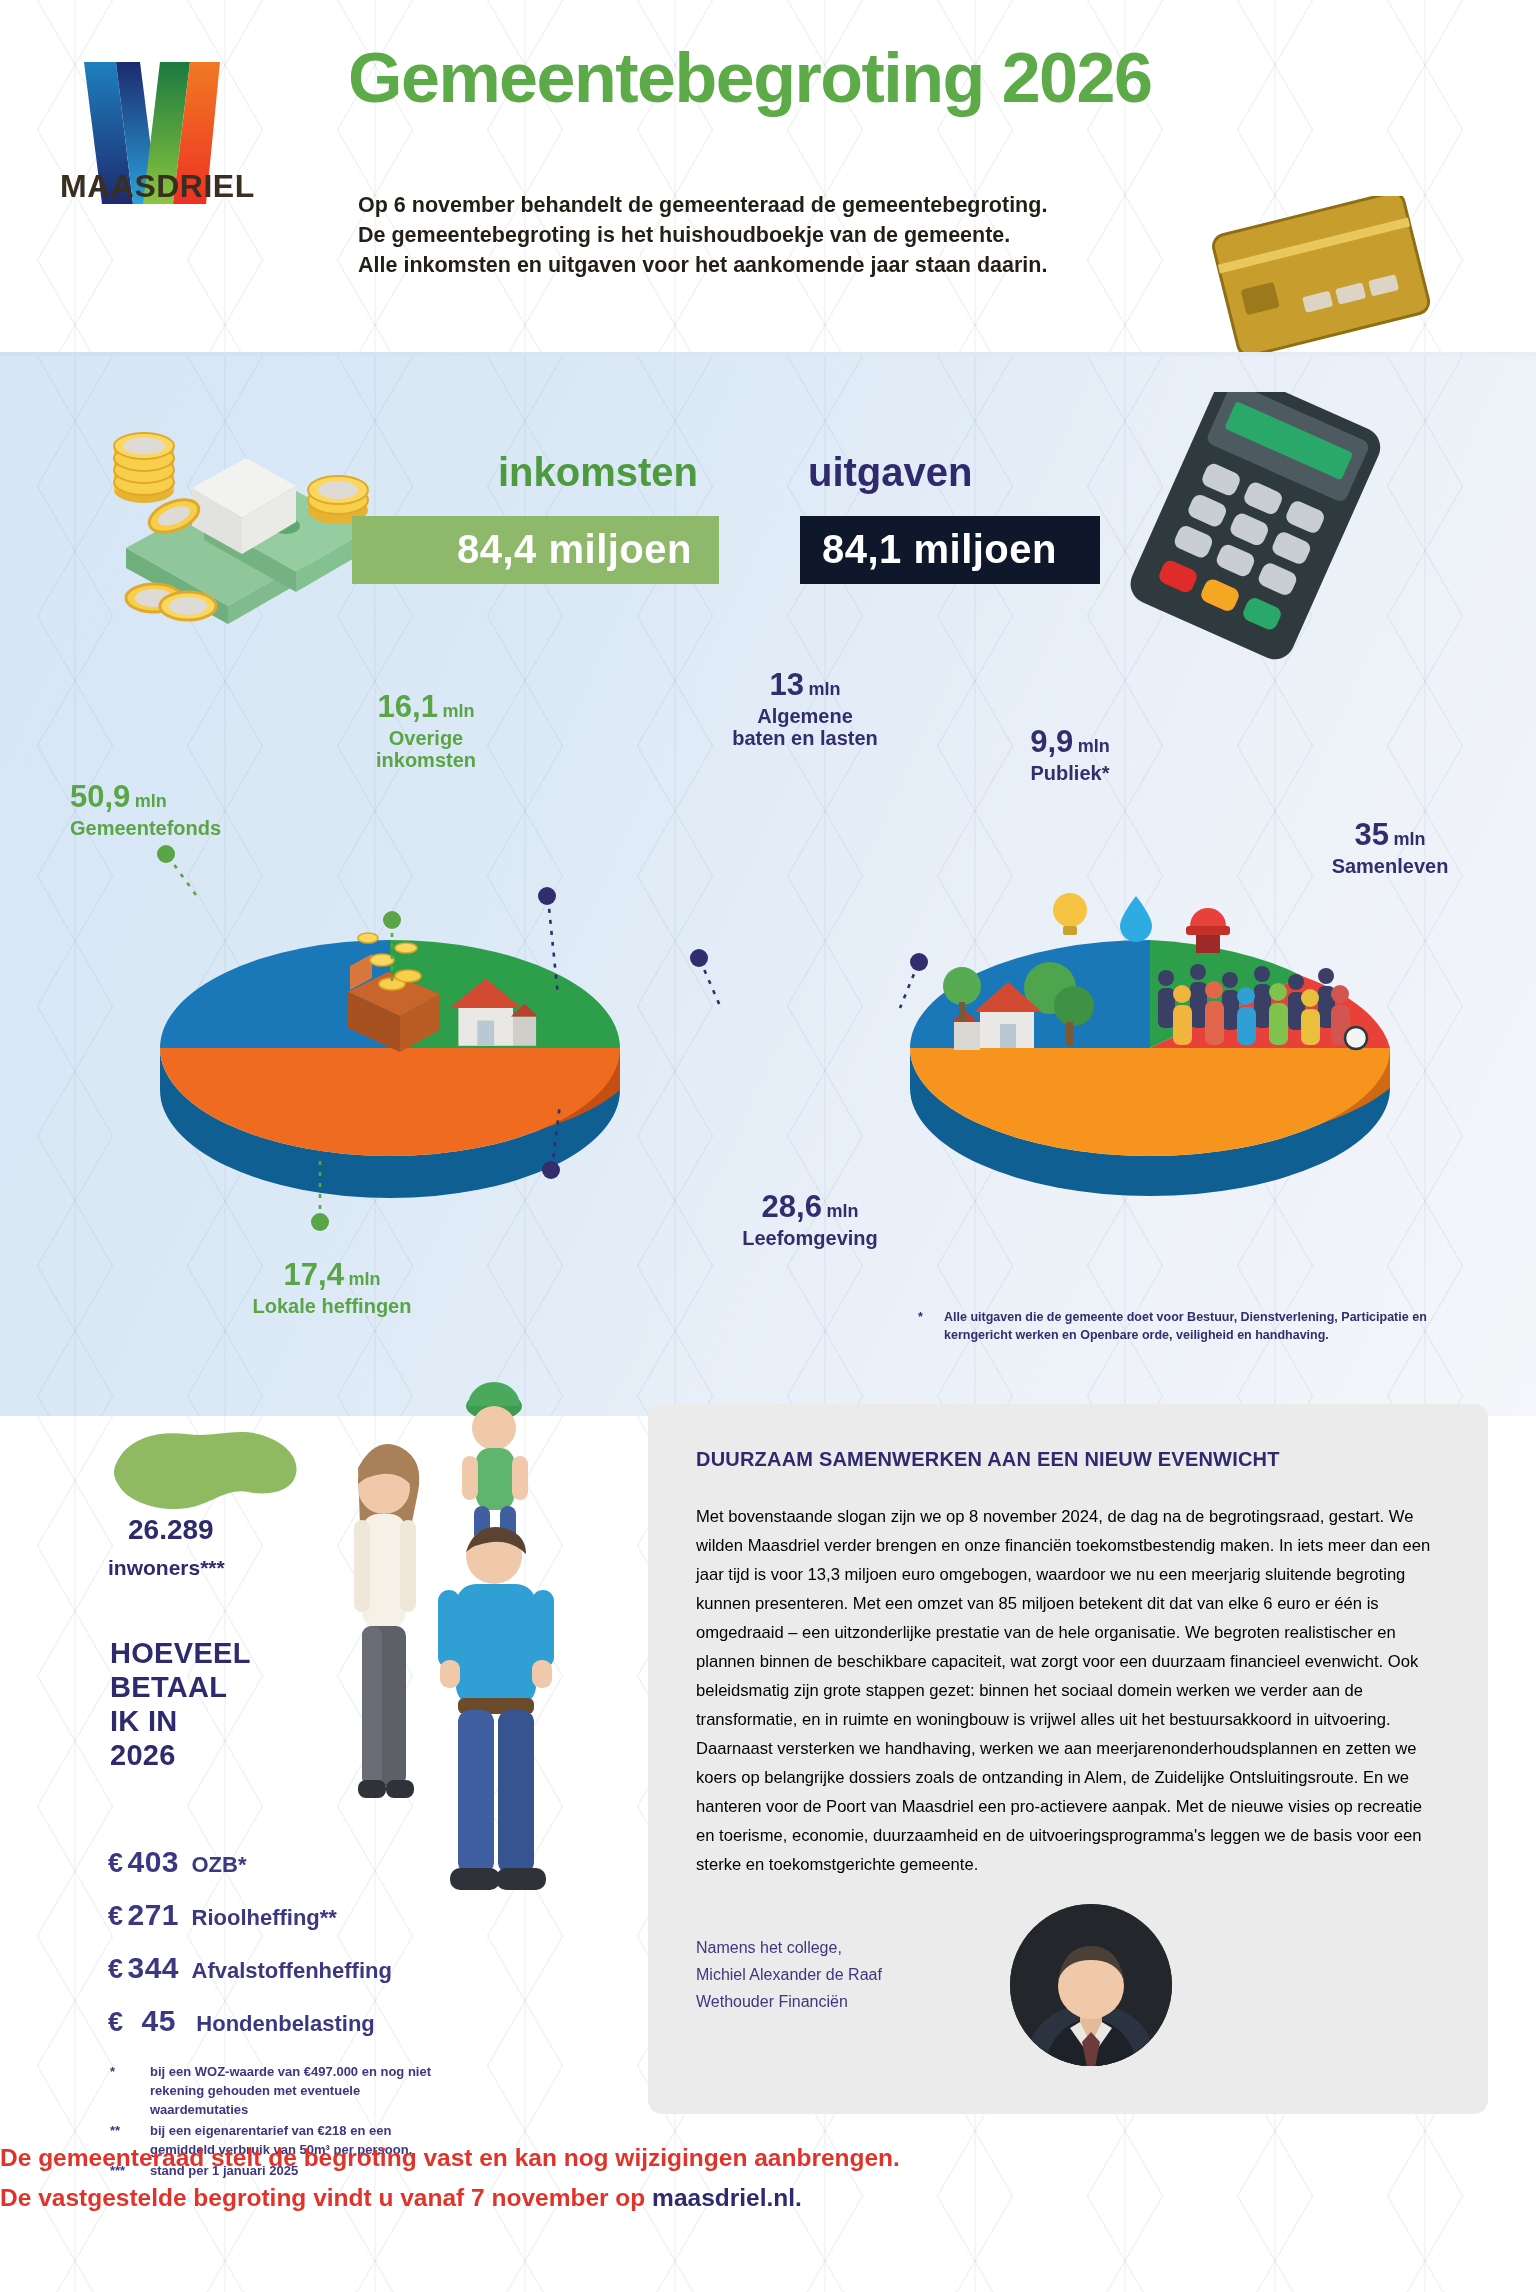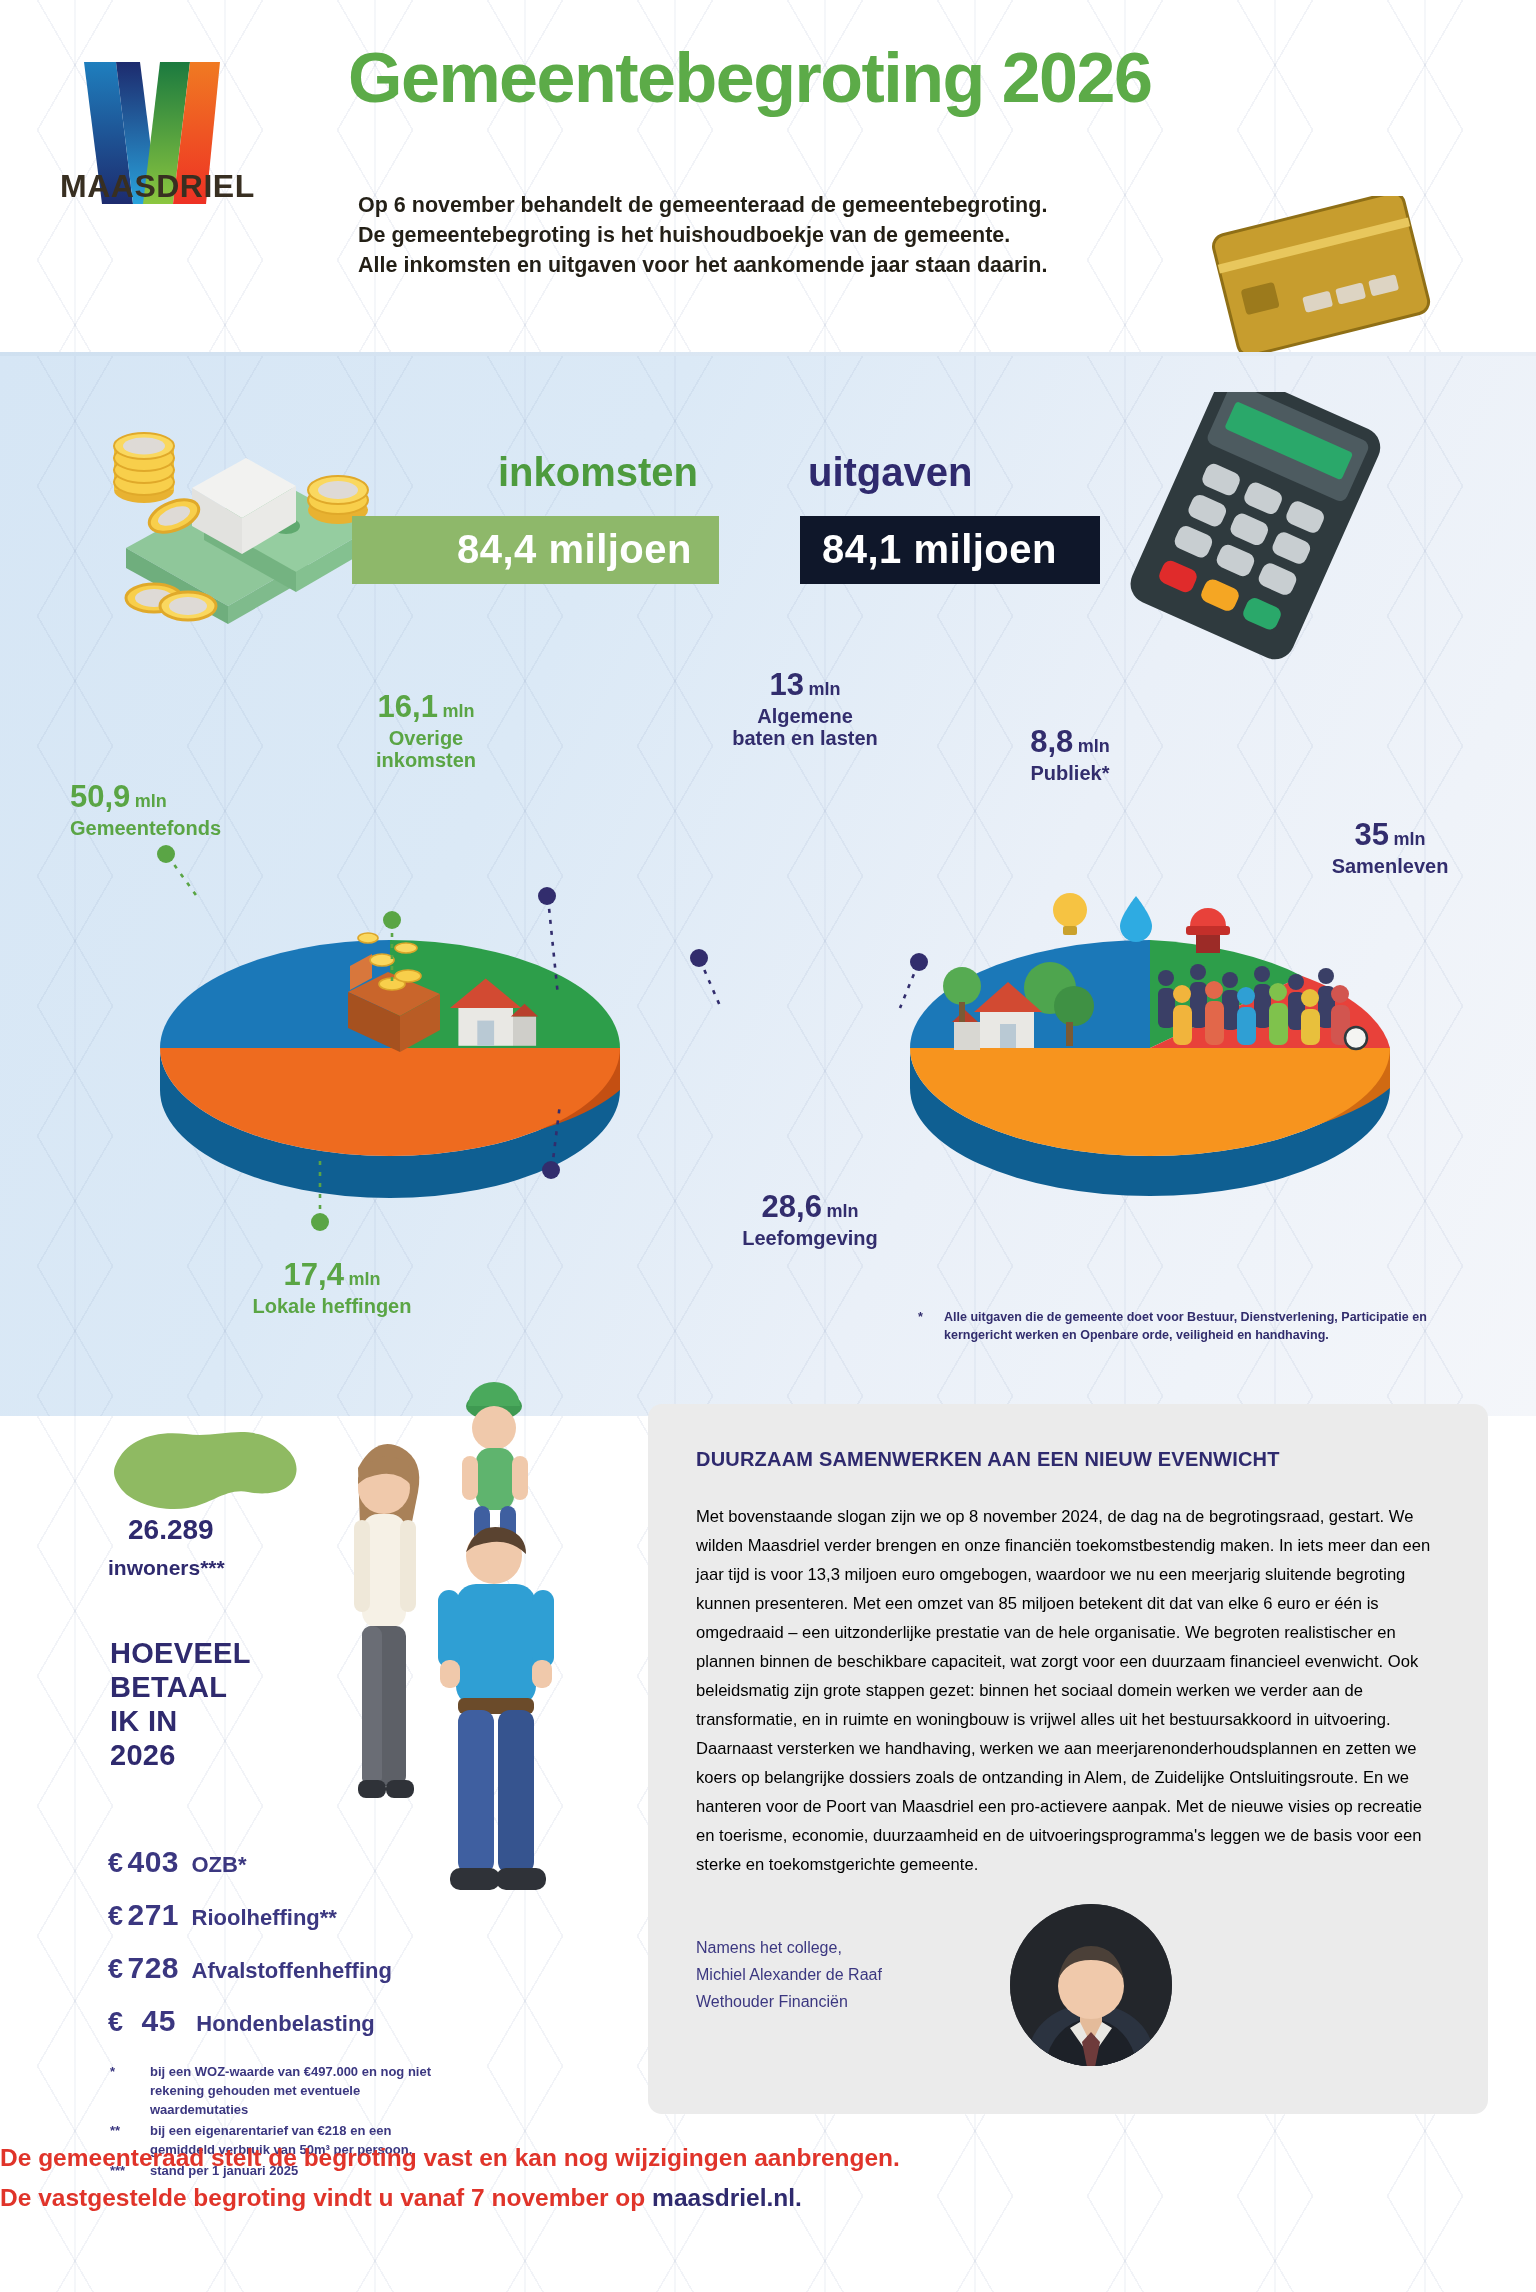--- a/index.html
+++ b/index.html
@@ -514,21 +514,21 @@
   </div>
 
   <div class="callout blue co-algemene">
     <span class="num">13</span>
     <span class="mln">mln</span>
     <span class="lbl" style="white-space:pre-line">Algemene
 baten en lasten</span>
   </div>
 
   <div class="callout blue co-publiek">
-    <span class="num">8,8</span>
+    <span class="num">9,9</span>
     <span class="mln">mln</span>
     <span class="lbl">Publiek*</span>
   </div>
 
   <div class="callout blue co-samenleven">
     <span class="num">35</span>
     <span class="mln">mln</span>
     <span class="lbl">Samenleven</span>
   </div>
 
@@ -568,21 +568,21 @@
     <span class="amt">403</span>
     <span class="nam">OZB*</span>
   </div>
   <div class="taxrow tax1">
     <span class="eur">€</span>
     <span class="amt">271</span>
     <span class="nam">Rioolheffing**</span>
   </div>
   <div class="taxrow tax2">
     <span class="eur">€</span>
-    <span class="amt">728</span>
+    <span class="amt">344</span>
     <span class="nam">Afvalstoffenheffing</span>
   </div>
   <div class="taxrow tax3" style="left:108px">
     <span class="eur">€</span>
     <span class="amt" style="margin-left:14px">45</span>
     <span class="nam" style="margin-left:16px">Hondenbelasting</span>
   </div>
 
   <div class="taxnotes">
     <div class="taxnote">

